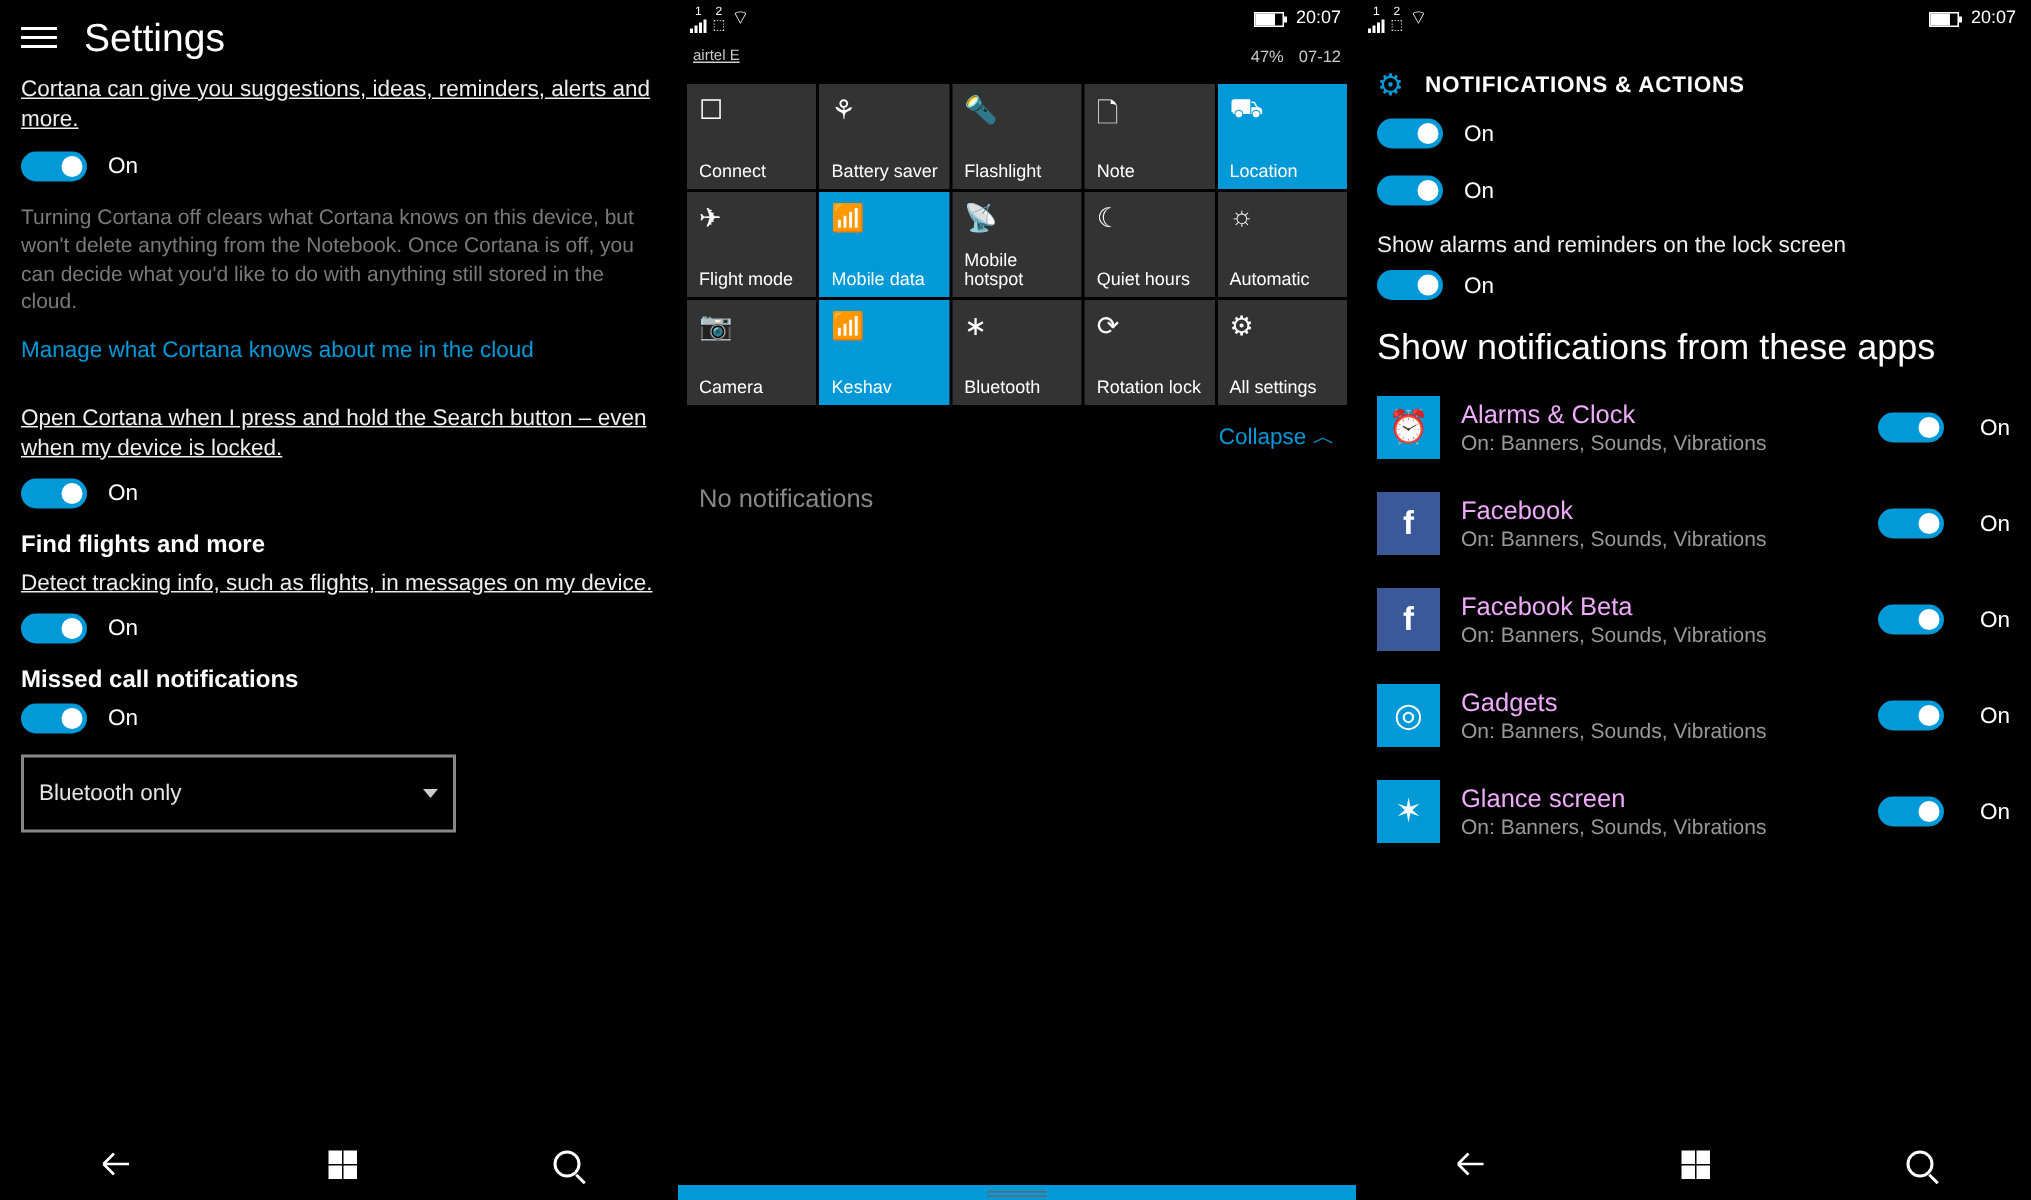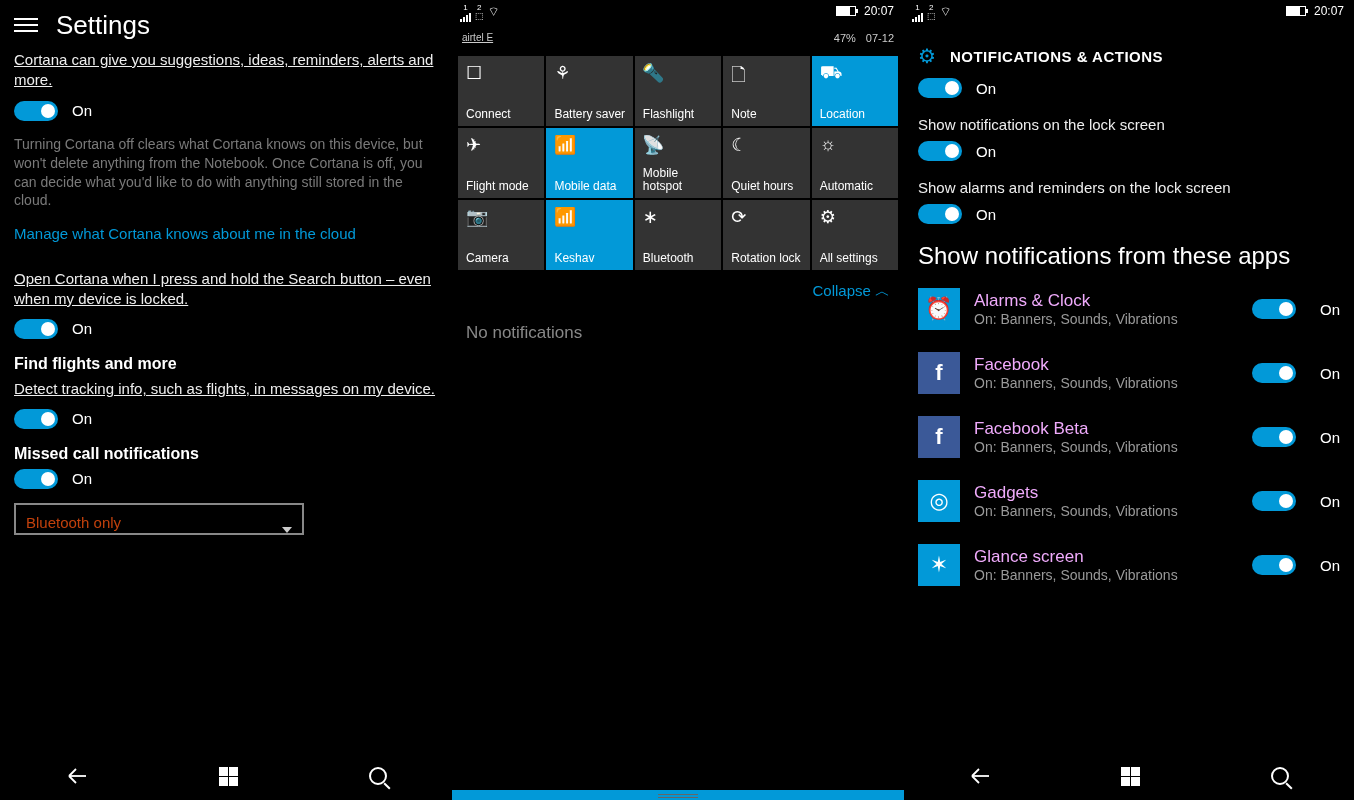--- a/index.html
+++ b/index.html
@@ -18,30 +18,30 @@
   .p1-body { padding: 0 14px; color:#ccc; font-size:15px; line-height:1.35; }
   .p1-body .desc { color:#eee; margin-bottom:10px;text-decoration:underline; }
   .toggle-row { display:flex; align-items:center; margin-bottom:14px; }
   .toggle { width:44px; height:20px; border-radius:10px; background:#0299d8; position:relative; }
   .toggle::after { content:""; position:absolute; right:3px; top:3px; width:14px; height:14px; border-radius:50%; background:#fff; }
   .toggle-label { margin-left:14px; color:#fff; font-size:15px; }
   .small-gray { color:#7a7a7a; font-size:14px; line-height:1.35; margin-bottom:14px; }
   .link { color:#0299d8; font-size:15px; margin-bottom:24px; display:block; }
   .sec-title { color:#fff; font-size:16px; font-weight:600; margin-bottom:4px; }
   .sec { margin-bottom:12px; }
-  .select { border:2px solid #888; width:290px; height:32px; display:flex; align-items:flex-end; justify-content:space-between; padding:0 10px; color:#c2410c; font-size:15px; margin-top:6px; }
+  .select { border:2px solid #888; width:290px; height:52px; display:flex; align-items:center; justify-content:space-between; padding:0 10px; color:#e5e5e5; font-size:15px; margin-top:6px; }
   .chev { width:0; height:0; border-left:5px solid transparent; border-right:5px solid transparent; border-top:6px solid #ccc; }
 
   
   .statusbar { display:flex; justify-content:space-between; align-items:flex-start; padding:4px 10px 0 8px; height:34px; font-size:12px; color:#fff; }
   .sb-left { display:flex; gap:4px; align-items:flex-start; }
   .sim { display:flex; flex-direction:column; align-items:center; font-size:9px; line-height:1; }
   .bars { display:flex; align-items:flex-end; gap:1px; height:10px; margin-bottom:1px;}
   .bars span { width:2px; background:#fff; }
-  .sb-right { display:flex; gap:8px; align-items:center; }
+  .sb-right { display:flex; gap:8px; align-items:flex-end; }
   .battery { width:20px; height:10px; border:1px solid #fff; position:relative; }
   .battery::after { content:""; position:absolute; right:-3px; top:2px; width:2px; height:4px; background:#fff; }
   .battery .fill { background:#fff; height:100%; }
 
   
   .carrier { font-size:10px; color:#ccc; padding-left:10px; margin-top:-2px;text-decoration:underline;}
   .right-sub { font-size:11px; color:#ccc; text-align:right; padding-right:10px; margin-top:-2px; display:flex; justify-content:flex-end; gap:10px;}
   .tiles { margin:12px 6px 0 6px; }
   .tile-row { display:flex; gap:2px; margin-bottom:2px; }
   .tile { flex:1; height:70px; background:#333; position:relative; padding:6px; color:#fff; font-size:13px; }
@@ -296,21 +296,20 @@
         <div class="p3-title">NOTIFICATIONS &amp; ACTIONS</div>
       </div>
       <div class="p3-body">
         <div class="opt">
           <div class="toggle-row">
             <div class="toggle"></div>
             <div class="toggle-label">On</div>
           </div>
         </div>
         <div class="opt">
-          <div class="optlabel">Show notifications on the lock screen</div>
           <div class="toggle-row">
             <div class="toggle"></div>
             <div class="toggle-label">On</div>
           </div>
         </div>
         <div class="opt">
           <div class="optlabel">Show alarms and reminders on the lock screen</div>
           <div class="toggle-row">
             <div class="toggle"></div>
             <div class="toggle-label">On</div>

